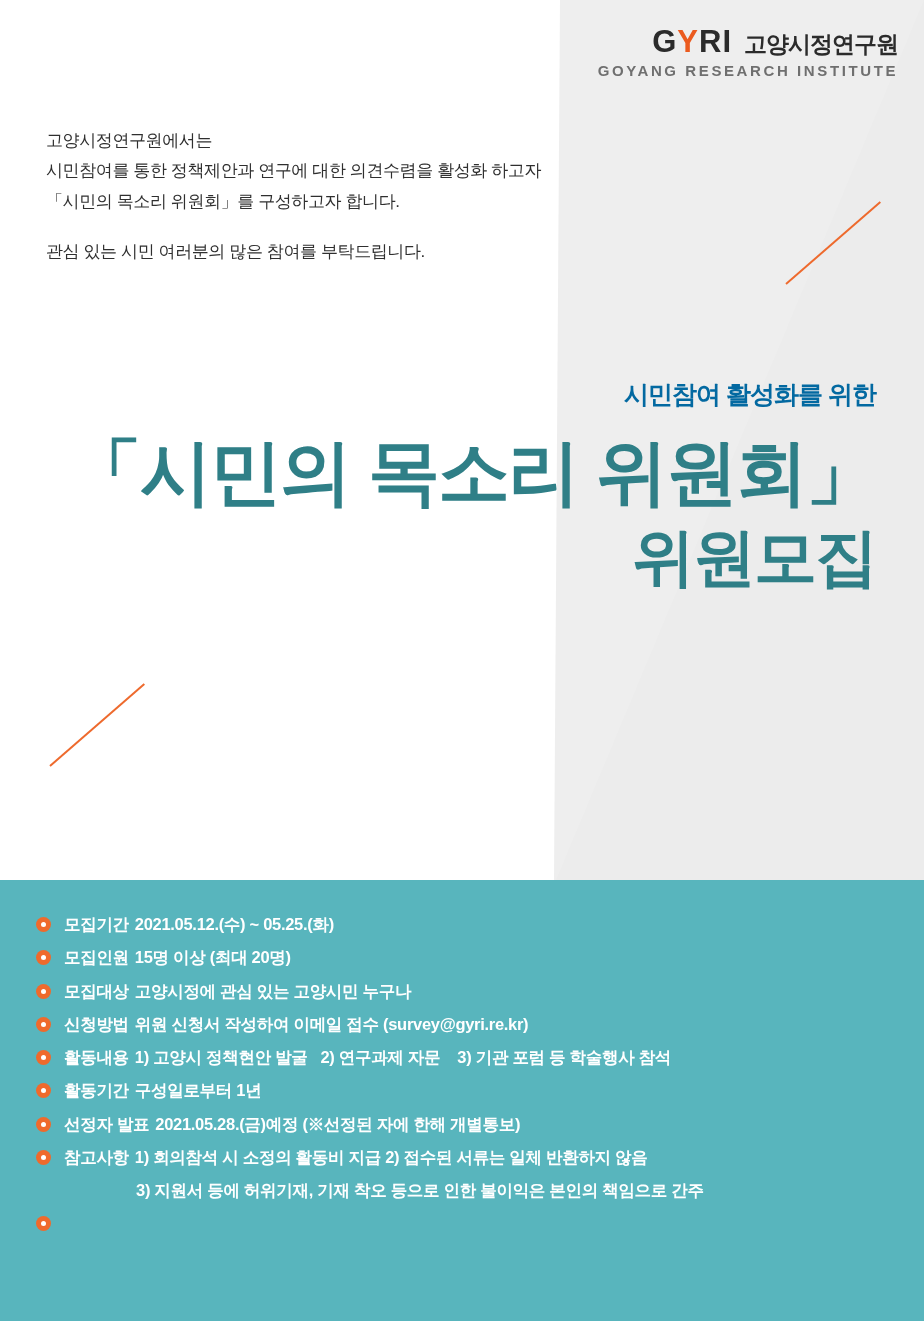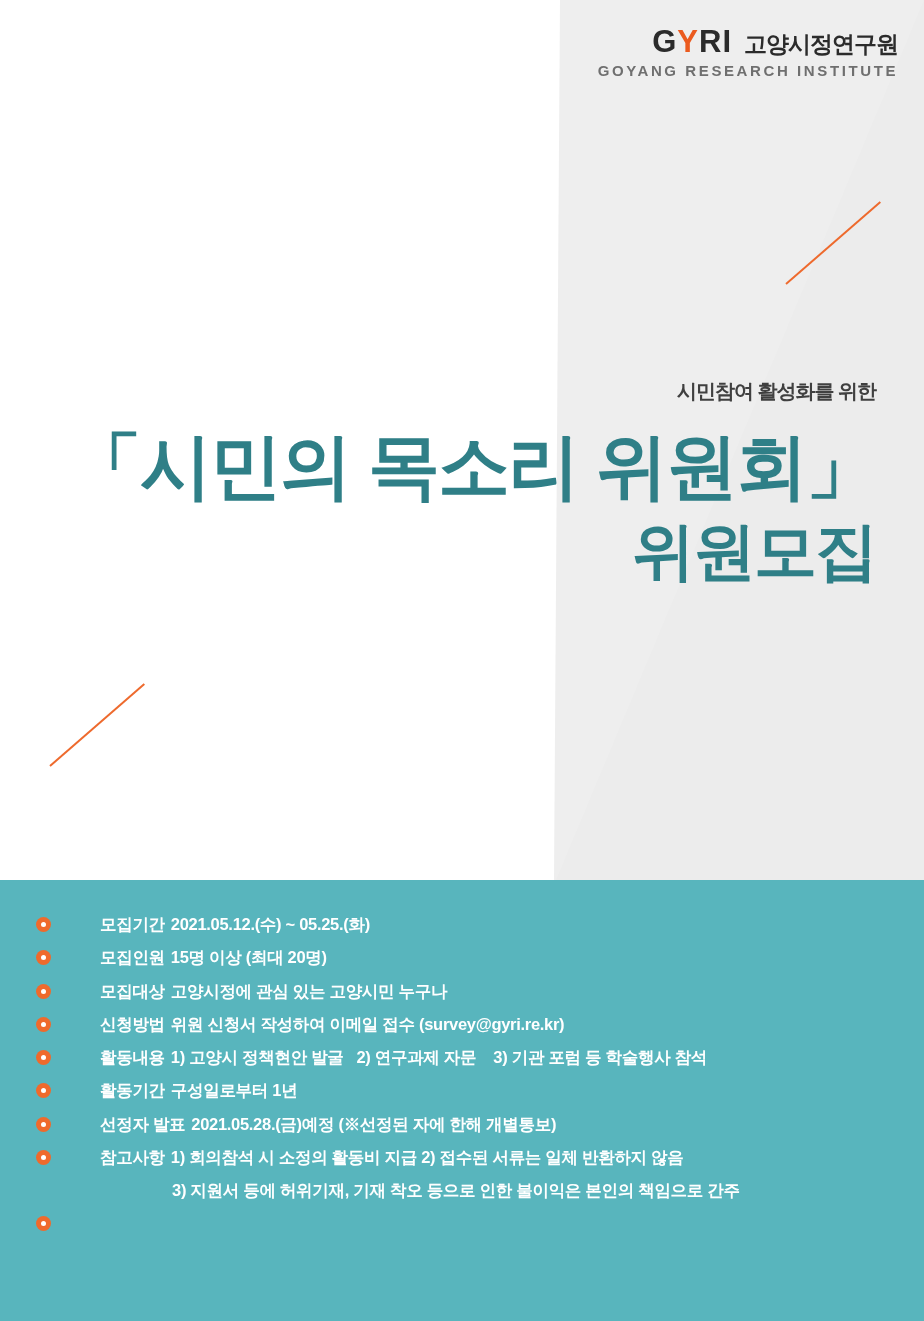--- a/index.html
+++ b/index.html
@@ -91,22 +91,22 @@
   }
 
   
   .headline {
     position:absolute;
     right:48px; top:378px;
     text-align:right;
     color:#2e7f86;
   }
   .headline .line-sm {
-    font-size:20px; font-weight:bold; letter-spacing:-1px;
-    color:#404040;
+    font-size:25px; font-weight:bold; letter-spacing:-1px;
+    color:#0369a1;
   }
   .headline .line-lg {
     font-size:72px; font-weight:bold; letter-spacing:-2px;
     color:#2f7f87;
     line-height:1.32;
     margin-top:14px;
     white-space:nowrap;
   }
   .headline .line-lg2 {
     font-size:63px; font-weight:bold; letter-spacing:-2px;
@@ -121,21 +121,20 @@
     left:0; top:880px; width:924px; height:441px;
     background:#58b5bd;
     padding:32px 0 0 0;
   }
   .info-list { list-style:none; }
   .info-item {
     display:flex;
     align-items:flex-start;
     margin-bottom:8.5px;
     padding-left:36px;
-    gap:36px;
   }
   .bullet {
     flex:0 0 auto;
     width:15px; height:15px;
     border-radius:50%;
     background:#ef6a2c;
     position:relative;
     margin-top:5px;
     margin-right:13px;
   }
@@ -168,20 +167,27 @@
     <div class="diag-grey-2"></div>
 
     <div class="logo">
       <div class="logo-row">
         <span class="logo-gyri"><span>G</span><span class="y-accent">Y</span><span>RI</span></span>
         <span class="logo-kr">고양시정연구원</span>
       </div>
       <div class="logo-sub">GOYANG RESEARCH INSTITUTE</div>
     </div>
 
+    <div class="intro">
+      <div>고양시정연구원에서는</div>
+      <div>시민참여를 통한 정책제안과 연구에 대한 의견수렴을 활성화 하고자</div>
+      <div>「시민의 목소리 위원회」를 구성하고자 합니다.</div>
+      <span class="gap"></span>
+      <div>관심 있는 시민 여러분의 많은 참여를 부탁드립니다.</div>
+    </div>
 
     <div class="accent accent-top"></div>
     <div class="accent accent-bottom"></div>
 
     <div class="headline">
       <div class="line-sm">시민참여 활성화를 위한</div>
       <div class="line-lg">「시민의 목소리 위원회」</div>
       <div class="line-lg2">위원모집</div>
     </div>
   </div>

